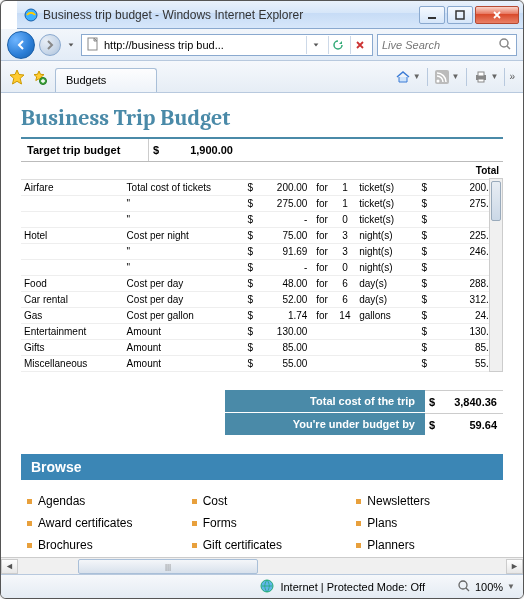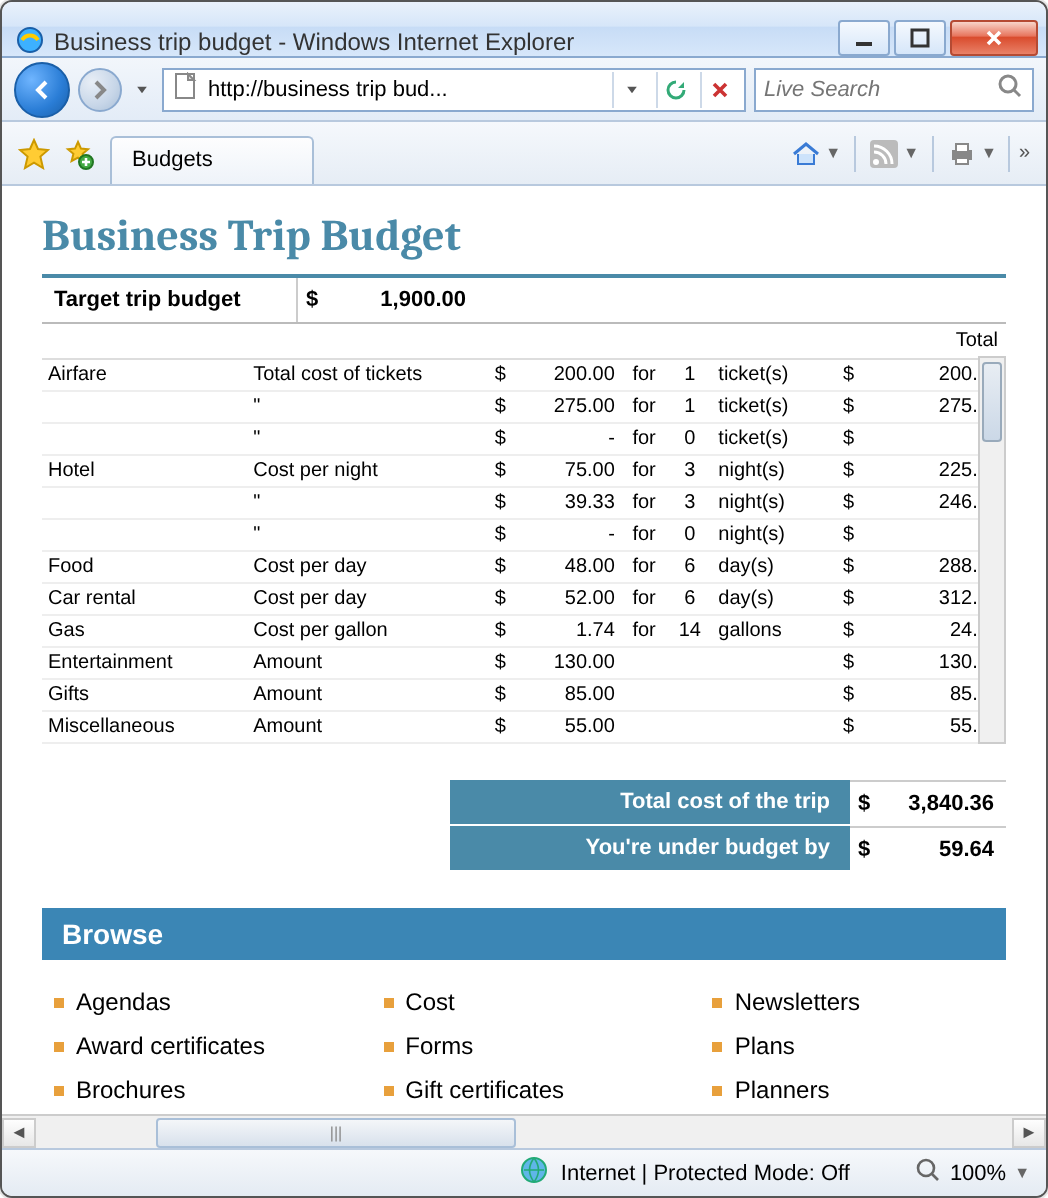--- a/index.html
+++ b/index.html
@@ -1,20 +1,20 @@
 <!DOCTYPE html>
 <html><head>
 <meta charset="utf-8">
 <style>
 * { box-sizing: border-box; margin: 0; padding: 0; }
 body { font-family: "Segoe UI", Tahoma, sans-serif; font-size: 11px; background: #fff; width: 524px; height: 599px; overflow: hidden; position: relative; }
 .window { width: 524px; height: 599px; border: 1px solid #555; border-radius: 6px; overflow: hidden; background: #fff; box-shadow: 0 0 0 1px rgba(0,0,0,.1); display: flex; flex-direction: column; }
 
 
-.titlebar { height: 28px; background: linear-gradient(#e9f1fb, #d6e6f9 45%, #c7dcf6 46%, #d7e7fa); display: flex; align-items: flex-end; padding: 0 4px 0 6px; border-bottom: 1px solid #8aa9cf; }
+.titlebar { height: 28px; background: linear-gradient(#e9f1fb, #d6e6f9 45%, #c7dcf6 46%, #d7e7fa); display: flex; align-items: center; padding: 0 4px 0 6px; border-bottom: 1px solid #8aa9cf; margin-left: 16px; }
 .titlebar .favicon { width: 16px; height: 16px; margin-right: 4px; }
 .titlebar .title { flex: 1; color: #333; font-size: 12px; white-space: nowrap; overflow: hidden; text-overflow: ellipsis; }
 .win-controls { display: flex; gap: 2px; }
 .win-btn { width: 26px; height: 18px; border: 1px solid #8aa9cf; border-radius: 2px; background: linear-gradient(#f5f9fe,#d6e6f9); display: flex; align-items: center; justify-content: center; }
 .win-btn.close { width: 44px; background: linear-gradient(#f8d4c9,#e7725a 45%,#d94a2b 46%,#e98168); border-color: #b54a33; }
 .win-btn svg { width: 10px; height: 10px; }
 
 
 .navbar { height: 32px; background: linear-gradient(#f2f6fb,#e3ecf7); border-bottom: 1px solid #b8c9de; display: flex; align-items: center; padding: 0 6px; gap: 4px; }
 .nav-back, .nav-fwd { width: 28px; height: 28px; border-radius: 50%; background: radial-gradient(circle at 30% 30%, #6fb5ff, #2a7dd6 60%, #1a5fa8); border: 1px solid #1a5fa8; display: flex; align-items: center; justify-content: center; }
@@ -44,21 +44,21 @@
 
 
 .sheet-title { color: #4a8aa8; font-size: 22px; font-weight: bold; margin-bottom: 6px; font-family: Cambria, Georgia, serif; }
 .target-row { border-top: 2px solid #4a8aa8; border-bottom: 1px solid #bbb; display: flex; align-items: center; font-family: Tahoma, sans-serif; font-size: 11px; font-weight: bold; }
 .target-row .lbl { padding: 5px 6px; border-right: 1px solid #ccc; width: 128px; }
 .target-row .cur { padding: 5px 4px; width: 18px; }
 .target-row .amt { padding: 5px 6px; text-align: right; width: 72px; }
 
 .budget-wrap { position: relative; }
 .budget-table { width: 100%; border-collapse: collapse; font-family: Tahoma, sans-serif; font-size: 10px; }
-.budget-table th { text-align: right; font-weight: normal; padding: 3px 4px; border-bottom:1px solid #ddd; }
+.budget-table th { text-align: right; font-weight: bold; padding: 3px 4px; border-bottom:1px solid #ddd; }
 .budget-table td { padding: 2px 3px; border-bottom: 1px solid #eee; white-space: nowrap; }
 .budget-table .cat { font-weight: normal; width: 78px; }
 .budget-table .desc { width: 88px; }
 .budget-table .c { width: 10px; text-align: center; }
 .budget-table .n { text-align: right; width: 40px; }
 .budget-table .u { width: 46px; }
 .budget-table .tot { text-align: right; width: 54px; }
 .vscroll-fake { position:absolute; right:0; top:16px; bottom:0; width:14px; background:#f0f0f0; border:1px solid #ccc; }
 .vscroll-fake .thumb { position:absolute; left:1px; right:1px; top:2px; height:40px; background:linear-gradient(#e8edf3,#cbd8e7); border:1px solid #9ab; border-radius:2px;}
 
@@ -274,21 +274,21 @@
                 <td class="c">for</td>
                 <td class="c">3</td>
                 <td class="u">night(s)</td>
                 <td class="c">$</td>
                 <td class="tot">225.00</td>
               </tr>
               <tr>
                 <td class="cat"></td>
                 <td class="desc">"</td>
                 <td class="c">$</td>
-                <td class="n">39.33</td>
+                <td class="n">91.69</td>
                 <td class="c">for</td>
                 <td class="c">3</td>
                 <td class="u">night(s)</td>
                 <td class="c">$</td>
                 <td class="tot">246.00</td>
               </tr>
               <tr>
                 <td class="cat"></td>
                 <td class="desc">"</td>
                 <td class="c">$</td>

